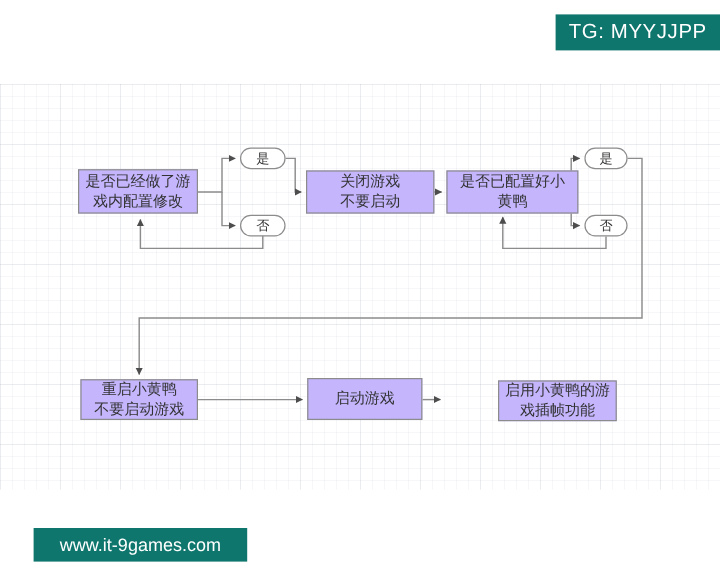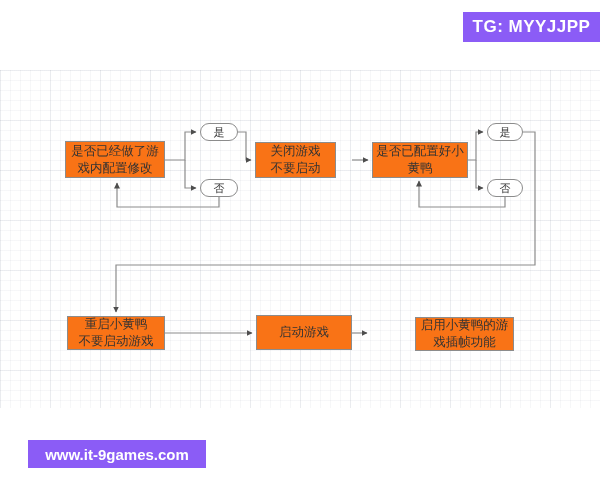--- a/index.html
+++ b/index.html
@@ -15,32 +15,31 @@
     position:absolute;left:0;top:70px;width:600px;height:338px;
     background-image:
       linear-gradient(to right, rgba(130,140,160,0.10) 1px, transparent 1px),
       linear-gradient(to bottom, rgba(130,140,160,0.10) 1px, transparent 1px),
       linear-gradient(to right, rgba(130,140,160,0.07) 1px, transparent 1px),
       linear-gradient(to bottom, rgba(130,140,160,0.07) 1px, transparent 1px);
     background-size: 50px 50px, 50px 50px, 10px 10px, 10px 10px;
   }
   .badge{
     position:absolute;
-    background:#8b5cf6;
+    background:#0f766e;
     color:#ffffff;
     display:flex;align-items:center;justify-content:center;
     white-space:nowrap;
-    font-weight:bold;
   }
   .badge.tg{left:463px;top:12px;width:137px;height:30px;font-size:17px;letter-spacing:0.5px;}
   .badge.watermark{left:28px;top:440px;width:178px;height:28px;font-size:15px;}
   .connectors{position:absolute;left:0;top:0;}
   .node{
     position:absolute;
-    background:#f97316;
+    background:#c4b5fd;
     border:1px solid #8c8c8c;
     color:#333333;
     font-size:12.5px;
     line-height:1.35;
     display:flex;align-items:center;justify-content:center;
     text-align:center;
     white-space:pre-line;
     box-sizing:border-box;
   }
   .pill{
@@ -89,24 +88,24 @@
 
       <path d="M165,333 H252" marker-end="url(#arr)"></path>
 
       <path d="M352,333 H367" marker-end="url(#arr)"></path>
     </g>
   </svg>
 
   <div class="node" style="left:65px;top:141px;width:100px;height:37px;">是否已经做了游
 戏内配置修改</div>
 
-  <div class="node" style="left:255px;top:142px;width:81px;height:36px;">关闭游戏
+  <div class="node" style="left:255px;top:142px;width:107px;height:36px;">关闭游戏
 不要启动</div>
 
-  <div class="node" style="left:372px;top:142px;width:96px;height:36px;">是否已配置好小
+  <div class="node" style="left:372px;top:142px;width:110px;height:36px;">是否已配置好小
 黄鸭</div>
 
   <div class="node" style="left:67px;top:316px;width:98px;height:34px;">重启小黄鸭
 不要启动游戏</div>
 
   <div class="node" style="left:256px;top:315px;width:96px;height:35px;">启动游戏</div>
 
   <div class="node" style="left:371px;top:317px;width:99px;height:34px;margin-left:44px;">启用小黄鸭的游
 戏插帧功能</div>
 

